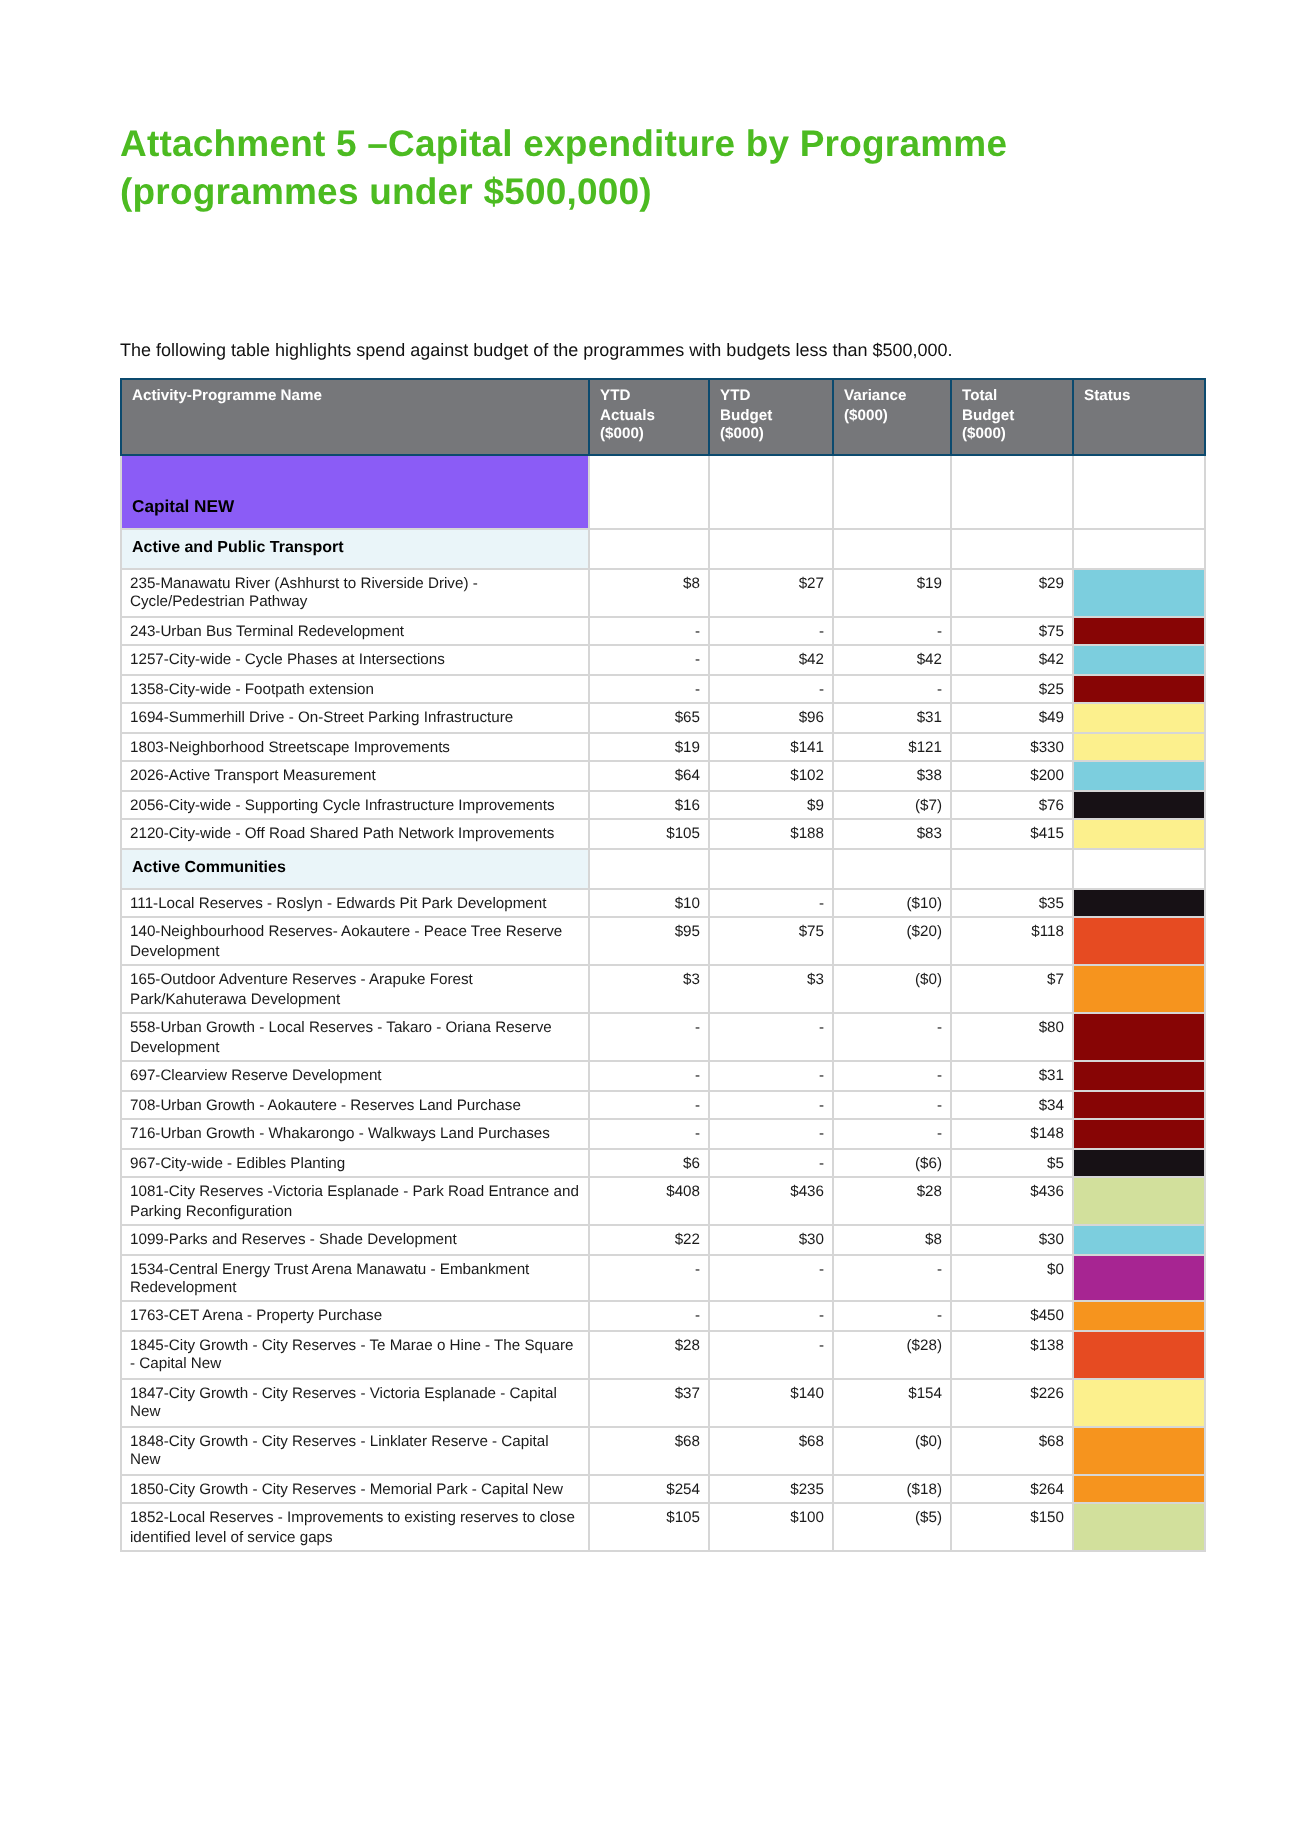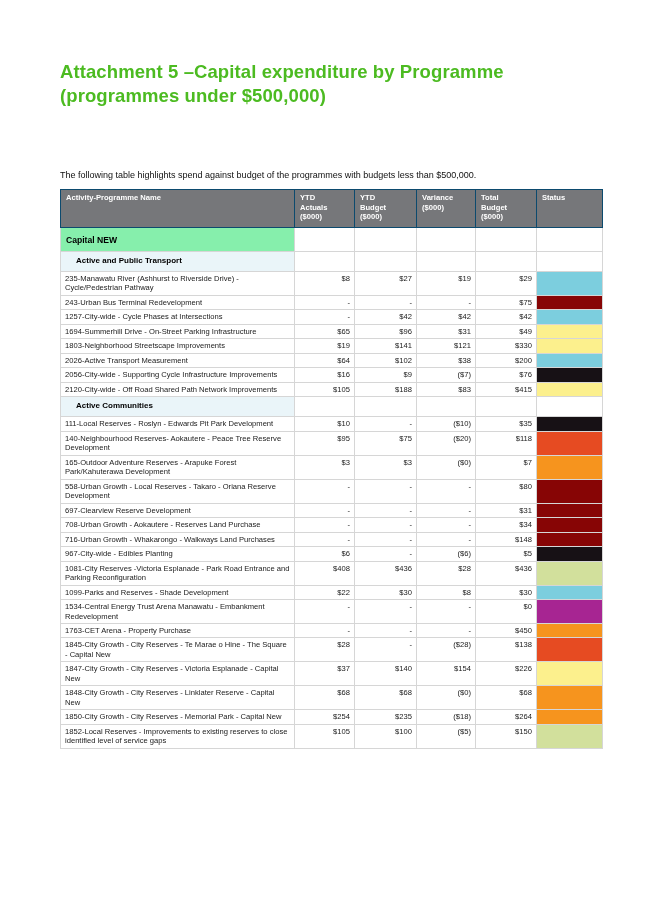--- a/index.html
+++ b/index.html
@@ -33,24 +33,24 @@
     vertical-align:top; padding:3px 4px 5px 5px; line-height:1.28;
     border:1px solid #0c4a6e; white-space:pre-line; font-size:7.6px;
   }
   tbody td {
     border:1px solid #d6d6d6; padding:2px 4px; vertical-align:top;
     line-height:1.25; background:#fff;
   }
   tbody td.num { text-align:right; }
 
   tr.section-primary td.section-title {
-    background:#86efac; font-weight:bold; font-size:8.6px; padding:7px 4px 5px 5px; color:#000;
+    background:#8b5cf6; font-weight:bold; font-size:8.6px; padding:20px 4px 5px 5px; color:#000;
   }
   tr.section-secondary td.section-title {
-    background:#EAF5F9; font-weight:bold; font-size:8px; padding:4px 4px 5px 15px; color:#000;
+    background:#EAF5F9; font-weight:bold; font-size:8px; padding:4px 4px 5px 5px; color:#000;
   }
   tbody td.status-cell { padding:0; }
 </style>
 </head>
 <body>
 
 <div class="page">
   <div class="title">Attachment 5 –Capital expenditure by Programme (programmes under $500,000)</div>
   <div class="intro">The following table highlights spend against budget of the programmes with budgets less than $500,000.</div>
 
@@ -116,20 +116,28 @@
           </tr>
           <tr>
             <td>1257-City-wide - Cycle Phases at Intersections</td>
             <td class="num">-</td>
             <td class="num">$42</td>
             <td class="num">$42</td>
             <td class="num">$42</td>
             <td class="status-cell" style="background: rgb(124, 206, 222);"></td>
           </tr>
           <tr>
+            <td>1358-City-wide - Footpath extension</td>
+            <td class="num">-</td>
+            <td class="num">-</td>
+            <td class="num">-</td>
+            <td class="num">$25</td>
+            <td class="status-cell" style="background: rgb(135, 5, 5);"></td>
+          </tr>
+          <tr>
             <td>1694-Summerhill Drive - On-Street Parking Infrastructure</td>
             <td class="num">$65</td>
             <td class="num">$96</td>
             <td class="num">$31</td>
             <td class="num">$49</td>
             <td class="status-cell" style="background: rgb(252, 240, 141);"></td>
           </tr>
           <tr>
             <td>1803-Neighborhood Streetscape Improvements</td>
             <td class="num">$19</td>

